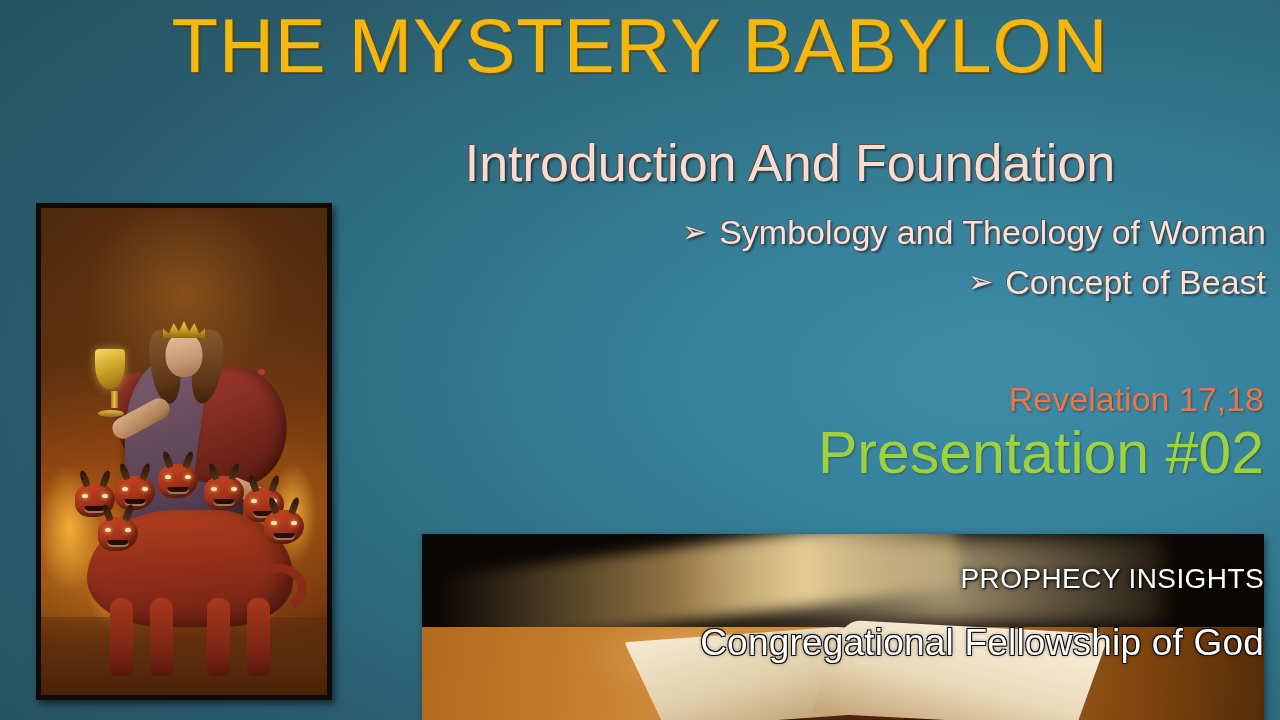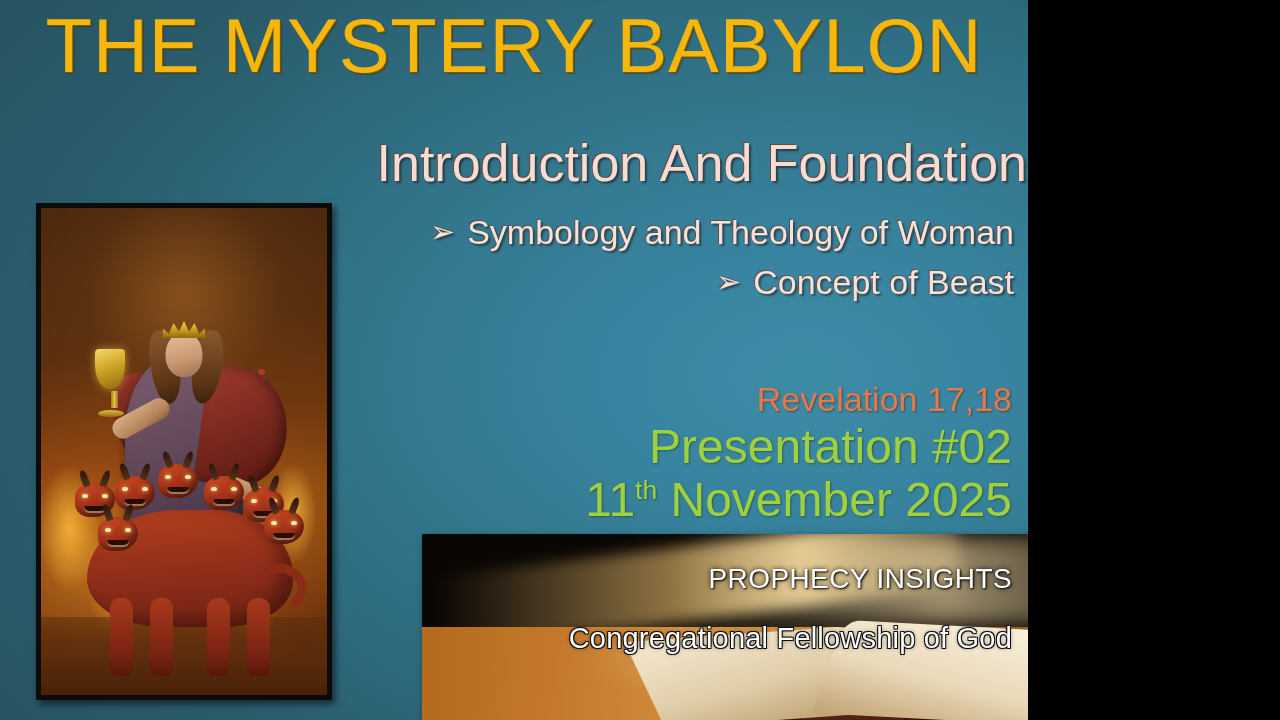--- a/index.html
+++ b/index.html
@@ -6,21 +6,21 @@
 
   html, body {
     width:1280px; height:720px;
     overflow:hidden;
     background:#000;
     font-family:"Liberation Sans", sans-serif;
   }
 
   #slide {
     position:relative;
-    width:1028px; height:720px;
+    width:1280px; height:720px;
     overflow:hidden;
     background:
       radial-gradient(ellipse 95% 85% at 78% 52%,
         #3d8ca6 0%,
         #3884a0 20%,
         #33798f 40%,
         #2e6a7d 62%,
         #2a5c6c 80%,
         #275462 100%);
   }
@@ -37,23 +37,23 @@
     text-shadow:
        1px 1px 0 #7a5a05,
        2px 2px 1px rgba(60,40,0,.45);
     white-space:nowrap;
     line-height:1.0;
   }
 
   
   #subtitle {
     position:absolute;
-    right:1px; top:136px;
+    right:25px; top:136px;
     width:930px;
-    text-align:right;
+    text-align:center;
     font-size:52px;
     font-weight:normal;
     color:#F6DCD2;
     text-shadow:
       -1px -1px 0 rgba(120,60,45,.8),
        2px 2px 2px rgba(30,15,10,.55);
     white-space:nowrap;
     line-height:1.05;
   }
 
@@ -86,21 +86,21 @@
     text-align:right;
     white-space:nowrap;
   }
   #ref-scripture {
     font-size:34px;
     color:#E8784A;
     text-shadow:1px 1px 2px rgba(40,20,10,.45);
     line-height:1.05;
   }
   #ref-presentation {
-    font-size:48px;
+    font-size:59px;
     color:#9FD13F;
     text-shadow:1px 1px 2px rgba(30,45,10,.45);
     line-height:1.12;
     margin-top:2px;
   }
   #ref-date {
     font-size:48px;
     color:#9FD13F;
     text-shadow:1px 1px 2px rgba(30,45,10,.45);
     line-height:1.12;
@@ -387,21 +387,21 @@
     font-size:28px;
     color:#ffffff;
     letter-spacing:.4px;
     text-shadow:0 0 5px rgba(0,0,0,.9), 1px 1px 2px rgba(0,0,0,.95);
     white-space:nowrap;
     margin-left:20px;
   }
   #brand-sub {
     position:absolute;
     right:16px; top:622px;
-    font-size:29px;
+    font-size:37px;
     color:#ffffff;
     letter-spacing:.2px;
     white-space:nowrap;
     text-shadow:
       -1px -1px 0 #12100e,
        1px -1px 0 #12100e,
       -1px  1px 0 #12100e,
        1px  1px 0 #12100e,
        0 0 4px rgba(0,0,0,.6);
   }
@@ -418,21 +418,20 @@
   <div class="bullet" id="bullet-0">
     <span class="bullet-marker">➢</span><span>Symbology and Theology of Woman</span>
   </div>
   <div class="bullet" id="bullet-1">
     <span class="bullet-marker">➢</span><span>Concept of Beast</span>
   </div>
 
   <div id="refblock">
     <div id="ref-scripture">Revelation 17,18</div>
     <div id="ref-presentation">Presentation #02</div>
-    <div id="ref-date"><span>11</span><sup>th</sup><span> November 2025</span></div>
   </div>
 
   <div id="painting">
     <div class="art"></div>
     <div class="flames"></div>
     <div class="ground"></div>
     <div class="red-speck"></div>
 
     <div class="fig-cloak2"></div>
     <div class="fig-robe"></div>

